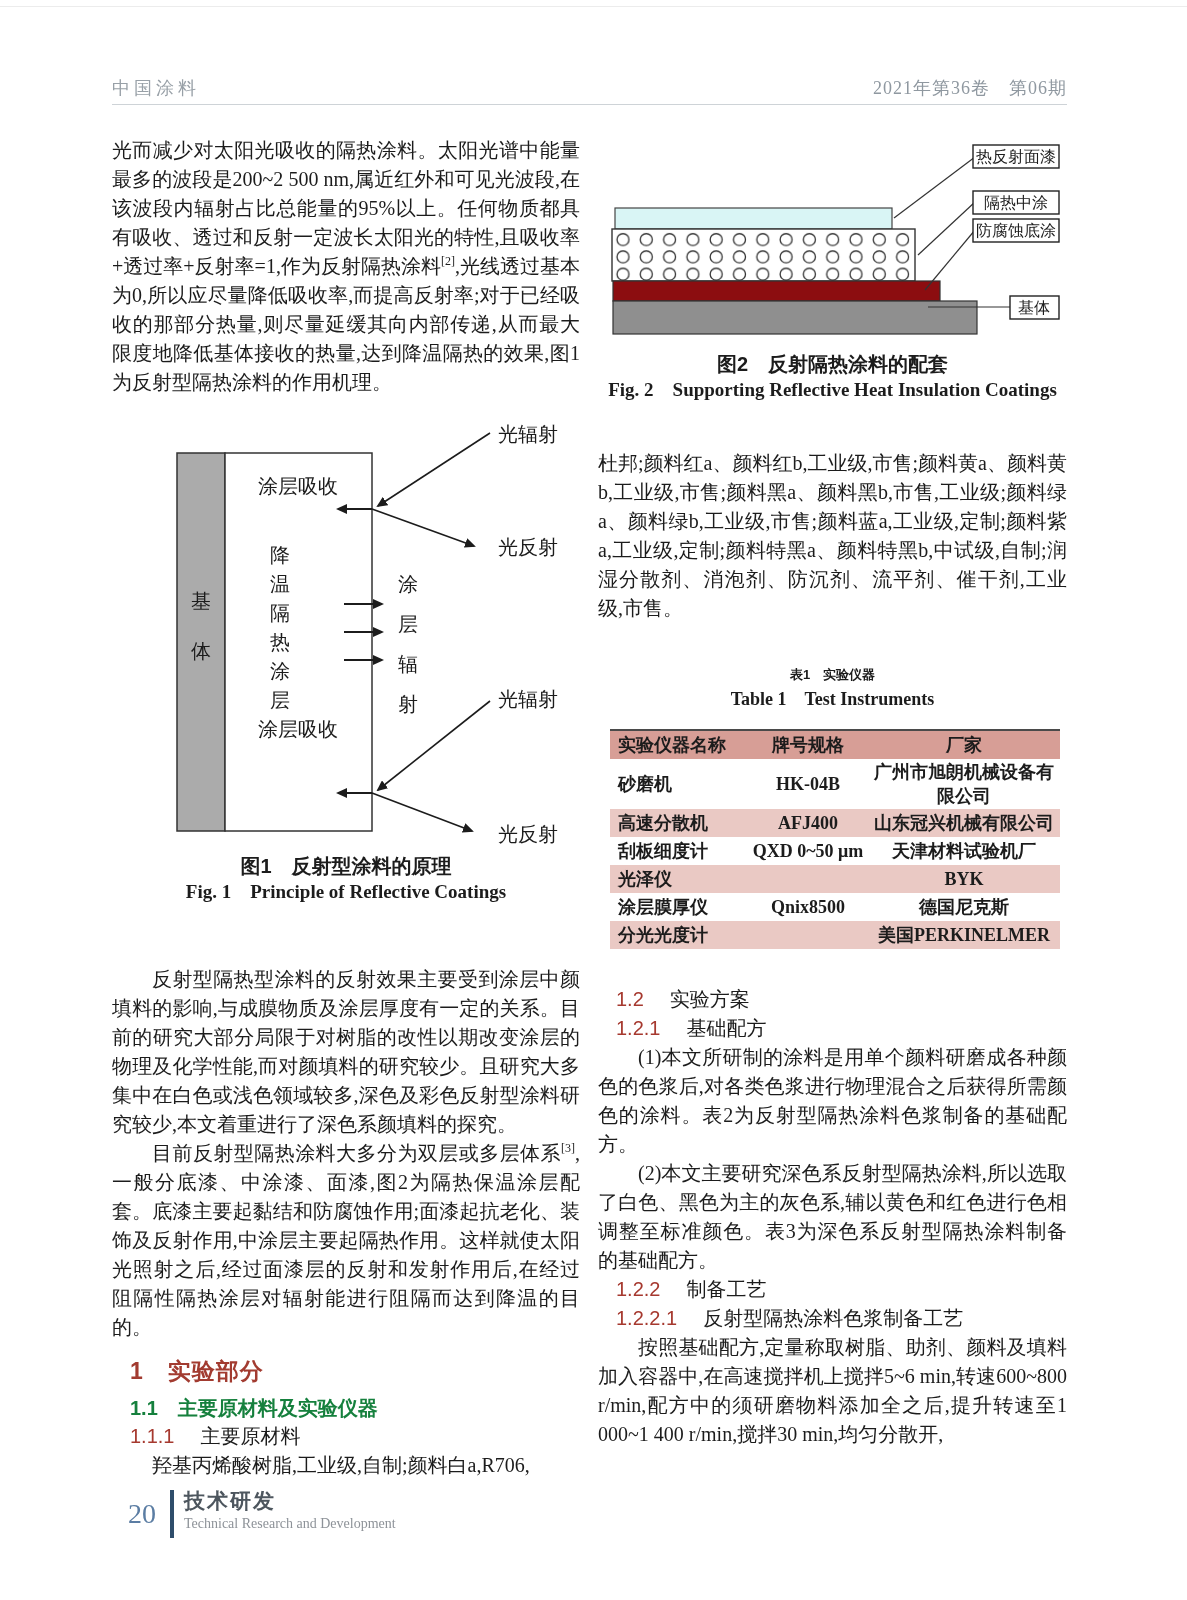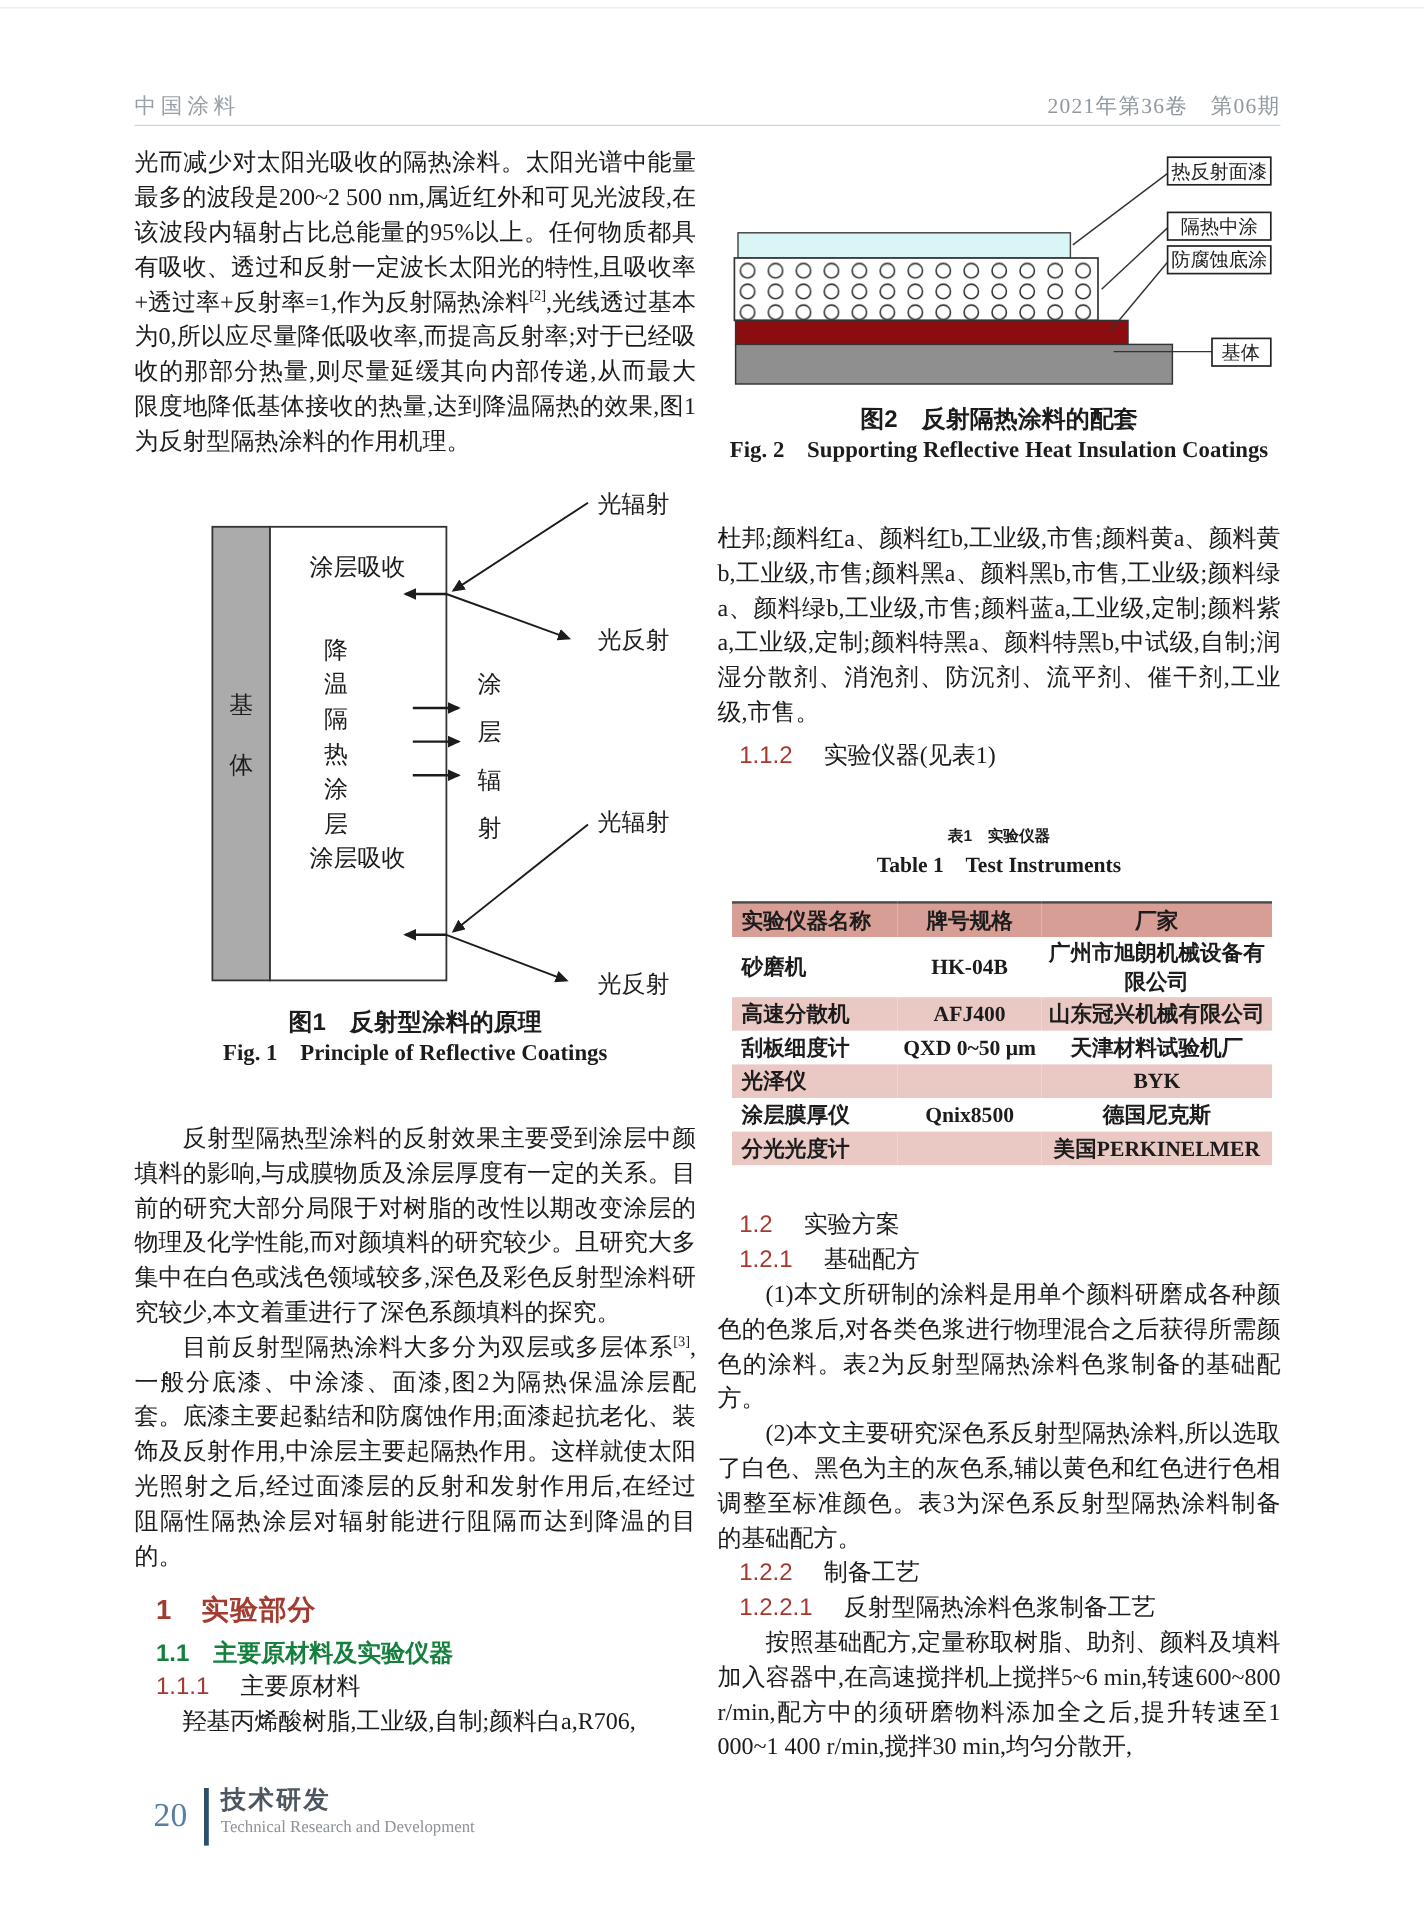--- a/index.html
+++ b/index.html
@@ -10,21 +10,21 @@
   }
   .top-rule { position:absolute; left:0; top:6px; width:100%; border-top:1px solid #ececec; }
 
   
   .page-header { position:absolute; left:112px; top:76px; width:955px; height:26px; }
   .journal-name { position:absolute; left:0; top:0; font-size:18px; color:#98a0a7; letter-spacing:4px; }
   .issue-info  { position:absolute; right:0; top:0; font-size:18px; color:#8f98a0; letter-spacing:1px; }
   .header-rule { position:absolute; left:112px; top:104px; width:955px; border-top:1px solid #ced3d7; }
 
   
-  .col { position:absolute; top:97px; width:469px; }
+  .col { position:absolute; top:111px; width:469px; }
   .col-left  { left:112px; width:468px; }
   .col-right { left:598px; }
 
   .body-text { font-size:20px; line-height:29px; text-align:justify; margin:0; }
   .indent { text-indent:2em; }
   sup.ref { font-size:12px; line-height:0; }
 
   
   .h1 { font-family:"Liberation Sans","DejaVu Sans",sans-serif; font-weight:bold; color:#a23b30;
         font-size:23px; line-height:30px; padding-left:18px; margin:14px 0 8px 0; letter-spacing:1px; }
@@ -123,21 +123,21 @@
 
       <line x1="378" y1="300" x2="266" y2="389" stroke="#1c1c1c" stroke-width="1.6" marker-end="url(#arr)"></line>
       <line x1="260" y1="392" x2="226" y2="392" stroke="#1c1c1c" stroke-width="2" marker-end="url(#arr)"></line>
       <line x1="260" y1="392" x2="360" y2="430" stroke="#1c1c1c" stroke-width="1.6" marker-end="url(#arr)"></line>
       <text class="svgtxt" x="386" y="305">光辐射</text>
       <text class="svgtxt" x="386" y="440">光反射</text>
     </svg>
     <p class="fig-cap-zh" style="margin-top:2px;">图1　反射型涂料的原理</p>
     <p class="fig-cap-en">Fig. 1　Principle of Reflective Coatings</p>
 
-    <p class="body-text indent" style="margin-top:44px;">反射型隔热型涂料的反射效果主要受到涂层中颜填料的影响,与成膜物质及涂层厚度有一定的关系。目前的研究大部分局限于对树脂的改性以期改变涂层的物理及化学性能,而对颜填料的研究较少。且研究大多集中在白色或浅色领域较多,深色及彩色反射型涂料研究较少,本文着重进行了深色系颜填料的探究。</p>
+    <p class="body-text indent" style="margin-top:60px;">反射型隔热型涂料的反射效果主要受到涂层中颜填料的影响,与成膜物质及涂层厚度有一定的关系。目前的研究大部分局限于对树脂的改性以期改变涂层的物理及化学性能,而对颜填料的研究较少。且研究大多集中在白色或浅色领域较多,深色及彩色反射型涂料研究较少,本文着重进行了深色系颜填料的探究。</p>
     <p class="body-text indent"><span>目前反射型隔热涂料大多分为双层或多层体系</span><sup class="ref">[3]</sup><span>,一般分底漆、中涂漆、面漆,图2为隔热保温涂层配套。底漆主要起黏结和防腐蚀作用;面漆起抗老化、装饰及反射作用,中涂层主要起隔热作用。这样就使太阳光照射之后,经过面漆层的反射和发射作用后,在经过阻隔性隔热涂层对辐射能进行阻隔而达到降温的目的。</span></p>
 
     <div class="h1">1　实验部分</div>
     <div class="h2">1.1　主要原材料及实验仪器</div>
     <div class="h3"><span class="h-num">1.1.1</span><span class="h-title">主要原材料</span></div>
     <p class="body-text indent">羟基丙烯酸树脂,工业级,自制;颜料白a,R706,</p>
   </div>
 
   <div class="col col-right">
 
@@ -166,21 +166,20 @@
       <rect x="375" y="78" width="86" height="23" fill="#ffffff" stroke="#222" stroke-width="1.4"></rect>
       <text class="svgtxt-s" x="418" y="95" text-anchor="middle">防腐蚀底涂</text>
       <rect x="412" y="155" width="49" height="23" fill="#ffffff" stroke="#222" stroke-width="1.4"></rect>
       <text class="svgtxt-s" x="436" y="172" text-anchor="middle">基体</text>
     </svg>
     <p class="fig-cap-zh" style="margin-top:10px;">图2　反射隔热涂料的配套</p>
     <p class="fig-cap-en">Fig. 2　Supporting Reflective Heat Insulation Coatings</p>
 
     <p class="body-text" style="margin-top:46px;">杜邦;颜料红a、颜料红b,工业级,市售;颜料黄a、颜料黄b,工业级,市售;颜料黑a、颜料黑b,市售,工业级;颜料绿a、颜料绿b,工业级,市售;颜料蓝a,工业级,定制;颜料紫a,工业级,定制;颜料特黑a、颜料特黑b,中试级,自制;润湿分散剂、消泡剂、防沉剂、流平剂、催干剂,工业级,市售。</p>
 
-    <div class="h3" style="margin-top:7px;"><span class="h-num">1.1.2</span><span class="h-title">实验仪器(见表1)</span></div>
 
     <p class="tbl-cap-zh">表1　实验仪器</p>
     <p class="tbl-cap-en">Table 1　Test Instruments</p>
     <table class="instr-table">
       <thead>
         <tr class="thead-row">
           <th class="c1">实验仪器名称</th>
           <th class="c2">牌号规格</th>
           <th class="c3">厂家</th>
         </tr>

